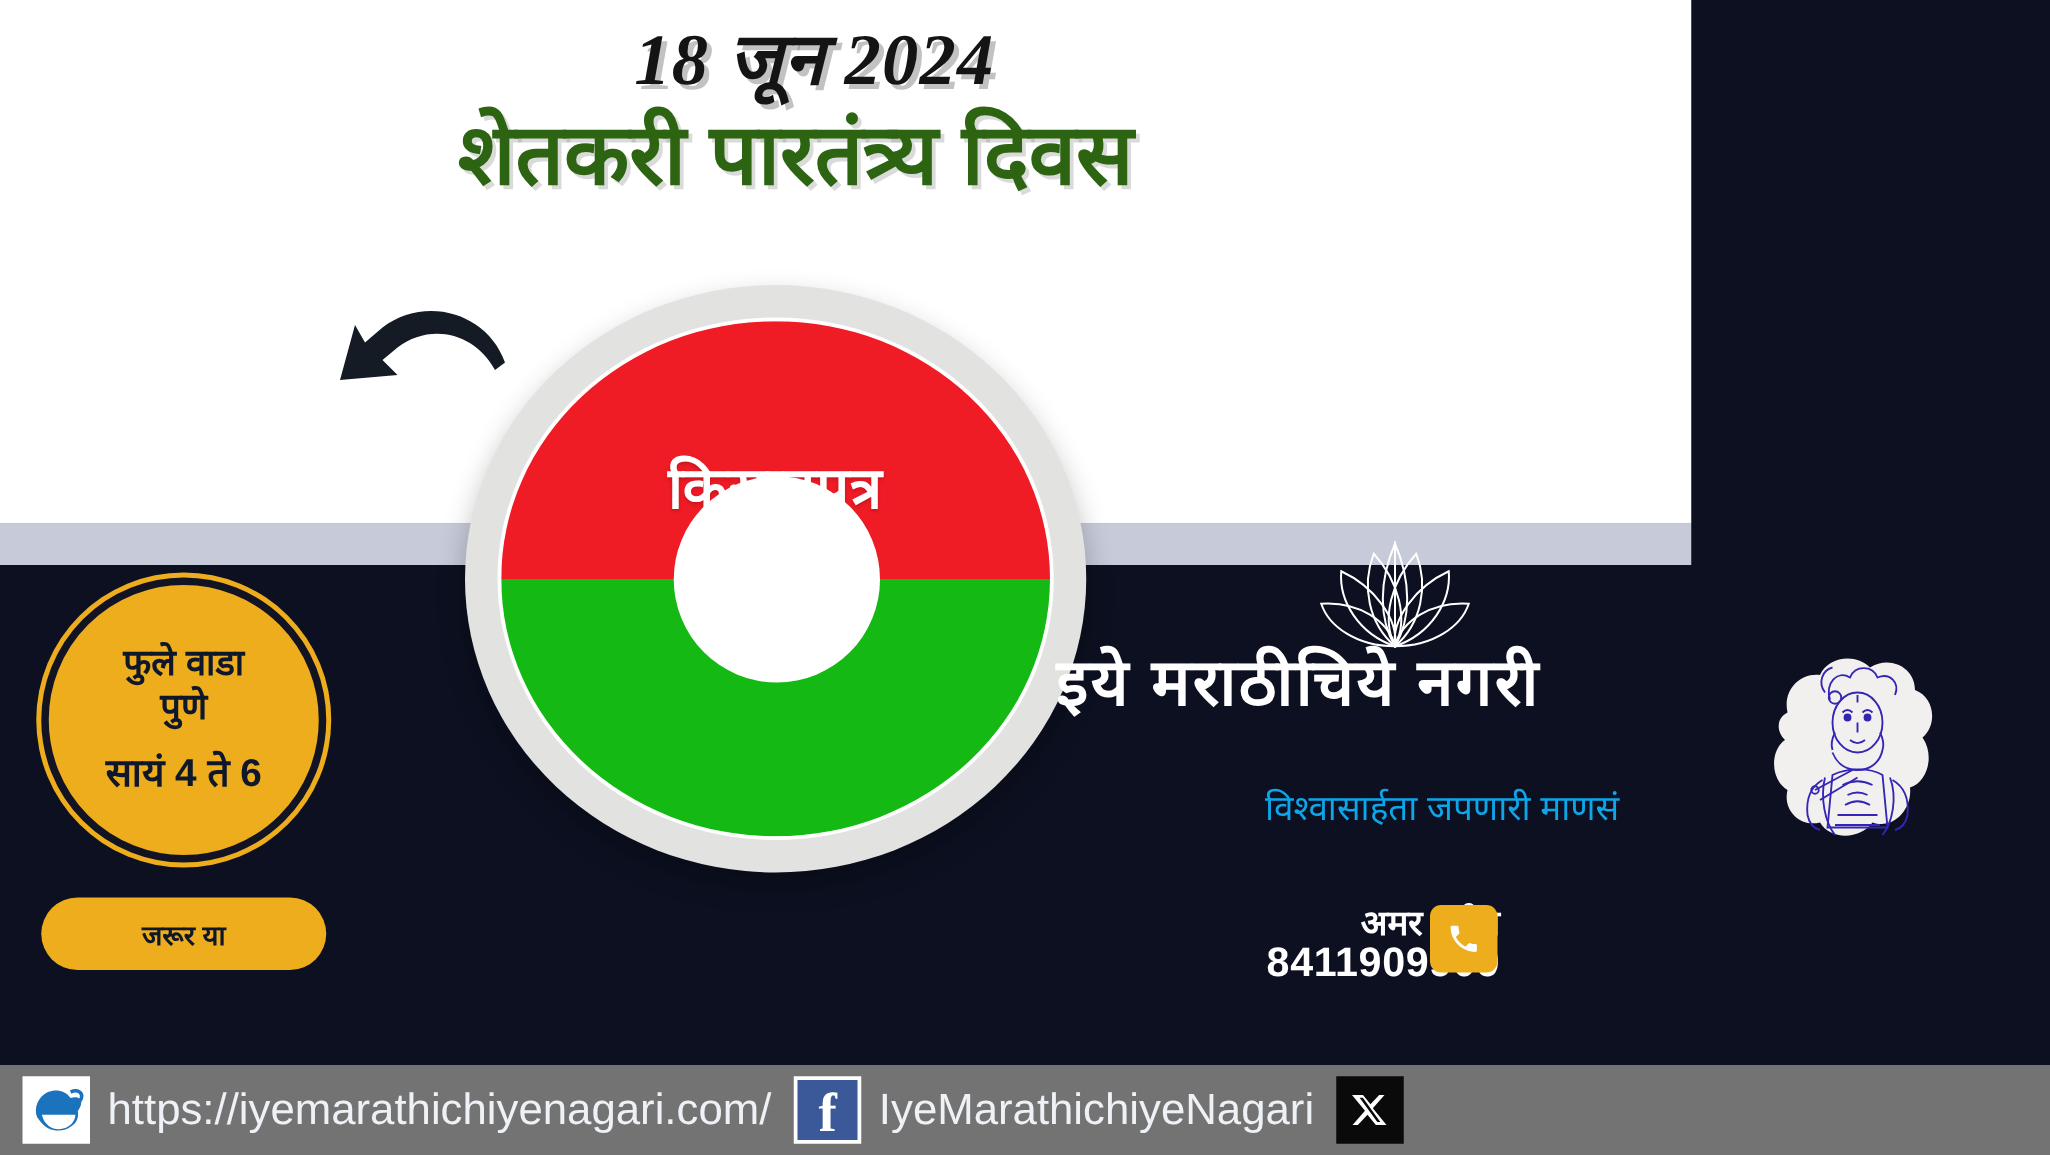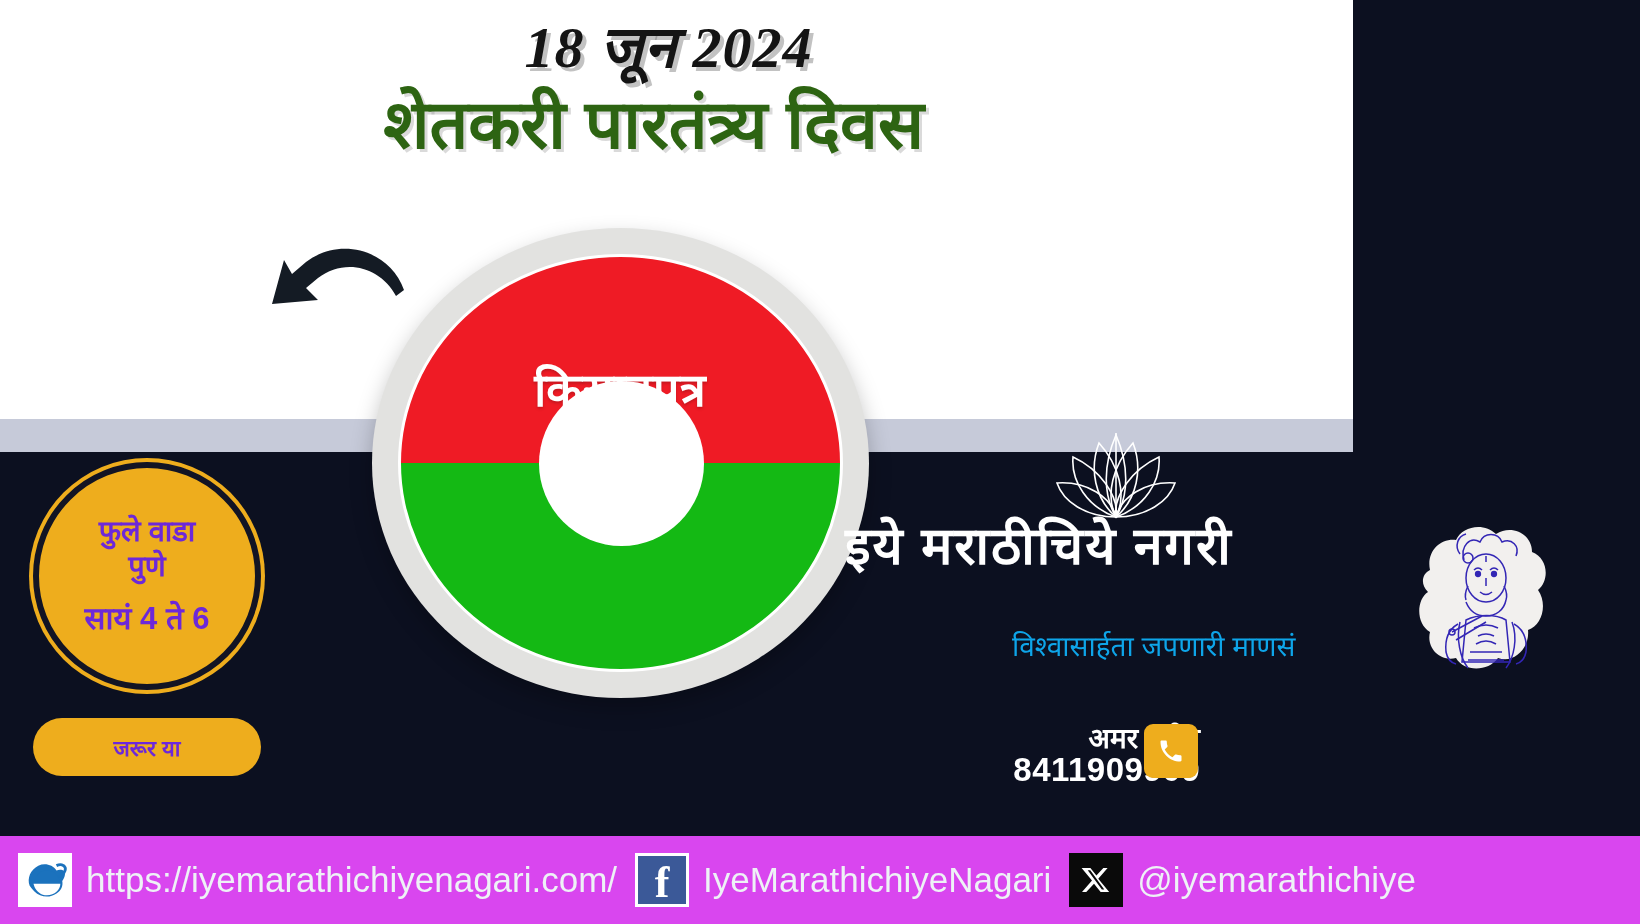--- a/index.html
+++ b/index.html
@@ -17,21 +17,21 @@
     background:#ffffff;
   }
   .lavender-band{
     position:absolute; left:0; top:419px; width:1353px; height:33px;
     background:#c6cad9;
   }
 
   
   .headline{
     position:absolute; left:0; top:18px; width:1353px;
-    text-align:center; pointer-events:none;margin-left:17px;
+    text-align:center; pointer-events:none;
   }
   .date-line{
     font-family:"Liberation Serif", serif;
     font-style:italic; font-weight:bold;
     font-size:58px; color:#141414; letter-spacing:1px;
     text-shadow:4px 4px 0 rgba(120,120,120,0.45);
     line-height:1.05;
     margin-left:-50px;
   }
   .title-line{
@@ -79,29 +79,29 @@
     position:absolute; left:33px; top:462px; width:228px; height:228px;
     border-radius:50%;
     background:#eead1d;
     border:6px solid #121424;
     box-shadow:0 0 0 4px #eead1d;
     display:flex; flex-direction:column;
     align-items:center; justify-content:center;
     text-align:center;
   }
   .venue-line{
-    color:#6d28d9; font-weight:bold; font-size:29px; line-height:1.22;
+    color:#0f172a; font-weight:bold; font-size:29px; line-height:1.22;
   }
   .venue-line.time{ font-size:31px; margin-top:16px; }
 
   .cta-pill{
     position:absolute; left:33px; top:718px; width:228px; height:58px;
     background:#eead1d; border-radius:29px;
     display:flex; align-items:center; justify-content:center;
-    color:#6d28d9; font-weight:bold; font-size:22px;
+    color:#0f172a; font-weight:bold; font-size:22px;
   }
 
   
   .lotus{
     position:absolute; left:1041px; top:425px; width:150px; height:96px;
   }
   .brand-name{
     position:absolute; left:845px; top:508px; width:545px;
     color:#ffffff; font-weight:bold; font-size:52px;
     letter-spacing:2px; white-space:nowrap;
@@ -126,22 +126,22 @@
   .phone-badge{
     position:absolute; left:1144px; top:724px;
     width:54px; height:54px; border-radius:9px;
     background:#eead1d;
     display:flex; align-items:center; justify-content:center;
     color:#ffffff; font-size:30px;
   }
 
   
   .social-bar{
-    position:absolute; left:0; bottom:0; width:1640px; height:88px;
-    background:#d946ef;
+    position:absolute; left:0; bottom:0; width:1640px; height:72px;
+    background:#737373;
     display:flex; align-items:center;
   }
   .social-item{ display:flex; align-items:center; height:74px; }
   .social-icon{
     width:54px; height:54px; flex:0 0 54px;
     display:flex; align-items:center; justify-content:center;
     margin:0 14px 0 18px;
   }
   .ie-icon{ background:#ffffff; }
   .fb-icon{ background:#ffffff; padding:3px; }
@@ -268,18 +268,17 @@
       </div>
       <div class="social-label">IyeMarathichiyeNagari</div>
     </div>
 
     <div class="social-item">
       <div class="social-icon x-icon">
         <svg viewBox="0 0 24 24" width="32" height="32" fill="#ffffff">
           <path d="M17.5 3h3.2l-7 8 8.2 10h-6.4l-5-6.1-5.8 6.1H1.5l7.5-8.6L1.2 3h6.6l4.5 5.6L17.5 3zm-1.1 16.2h1.8L7.7 4.7H5.8l10.6 14.5z"></path>
         </svg>
       </div>
-      <div class="social-label">@iyemarathichiye</div>
     </div>
 
   </div>
 
 </div>
 
 </body></html>

